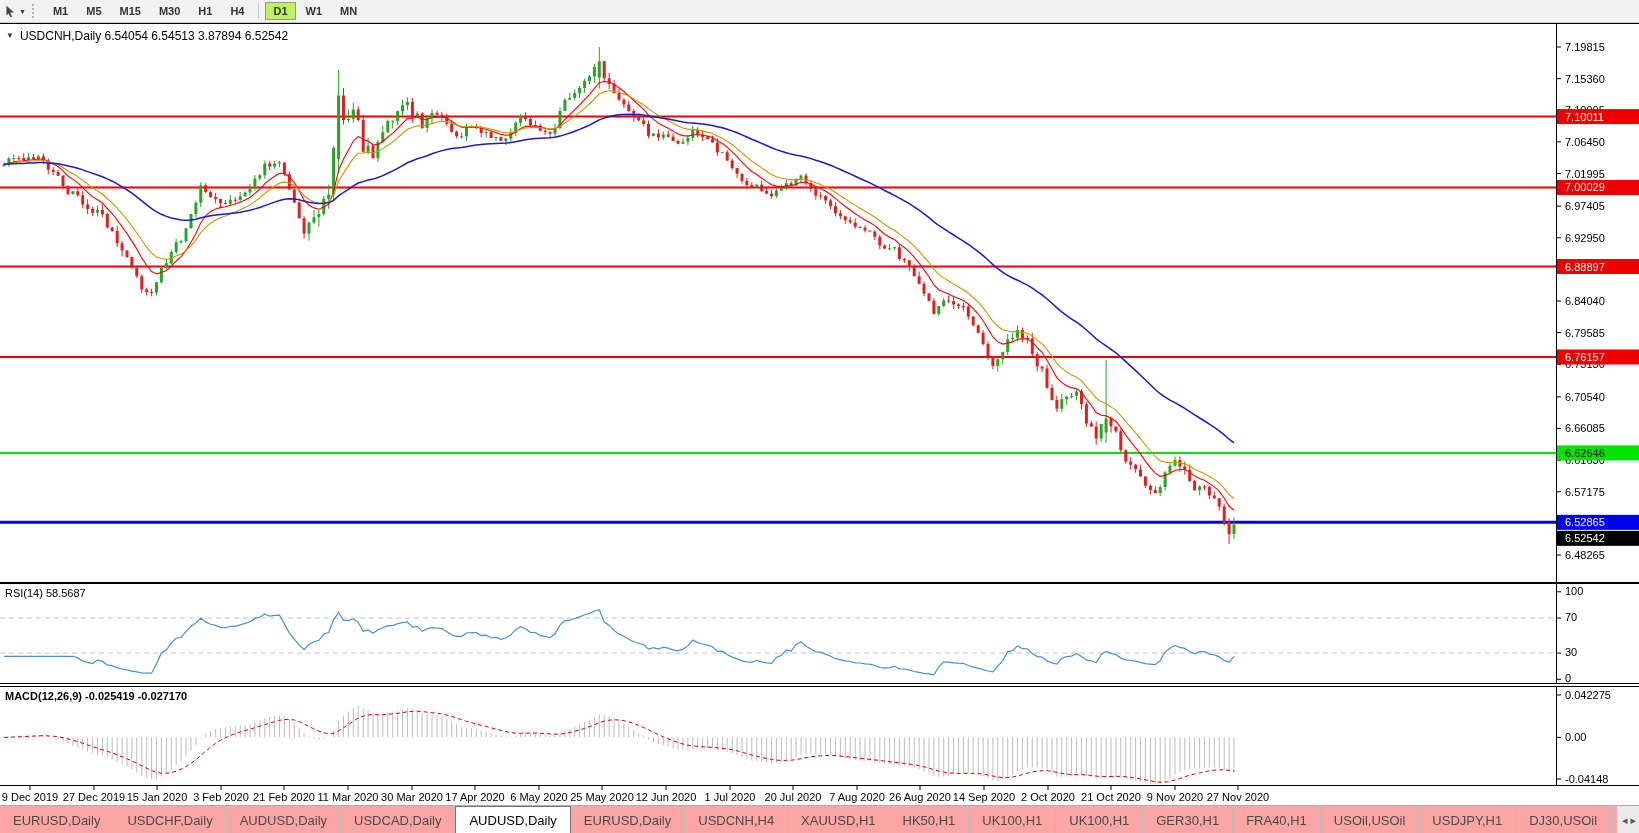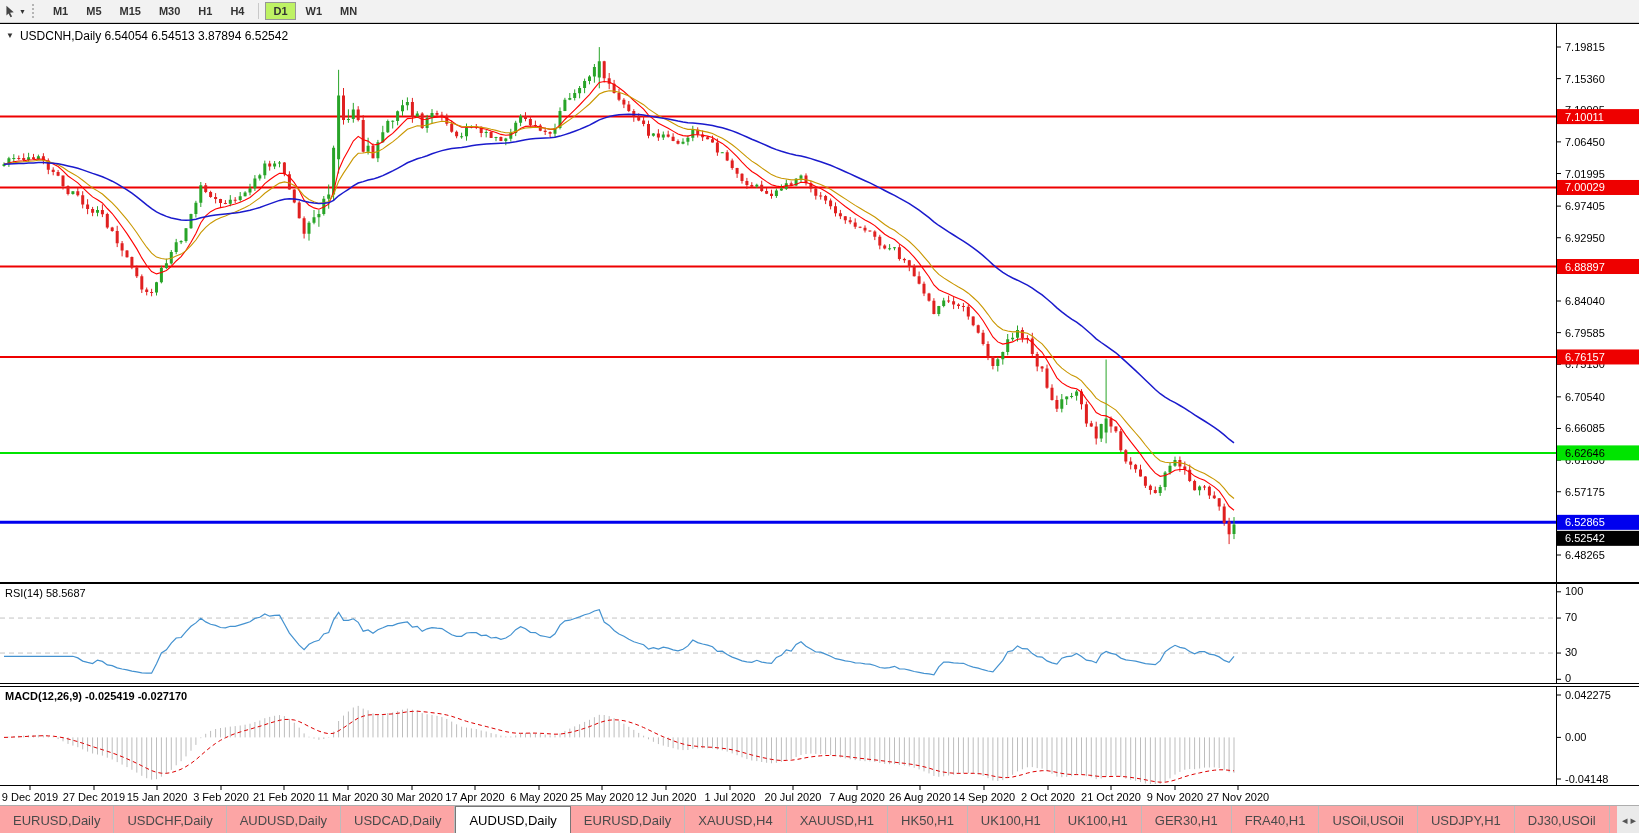--- a/index.html
+++ b/index.html
@@ -234,21 +234,21 @@
       </svg>
 
     <div class="tabbar">
       <div id="tabs-box" style="display:flex;align-items:stretch;">
           <div class="tab">EURUSD,Daily</div>
           <div class="tab">USDCHF,Daily</div>
           <div class="tab">AUDUSD,Daily</div>
           <div class="tab">USDCAD,Daily</div>
           <div class="tab active">AUDUSD,Daily</div>
           <div class="tab">EURUSD,Daily</div>
-          <div class="tab">XAUUSD,H4</div>
+          <div class="tab">USDCNH,H4</div>
           <div class="tab">XAUUSD,H1</div>
           <div class="tab">HK50,H1</div>
           <div class="tab">UK100,H1</div>
           <div class="tab">UK100,H1</div>
           <div class="tab">GER30,H1</div>
           <div class="tab">FRA40,H1</div>
           <div class="tab">USOil,USOil</div>
           <div class="tab">USDJPY,H1</div>
           <div class="tab">DJ30,USOil</div>
           <div class="tab">CHINA300,H1</div>

